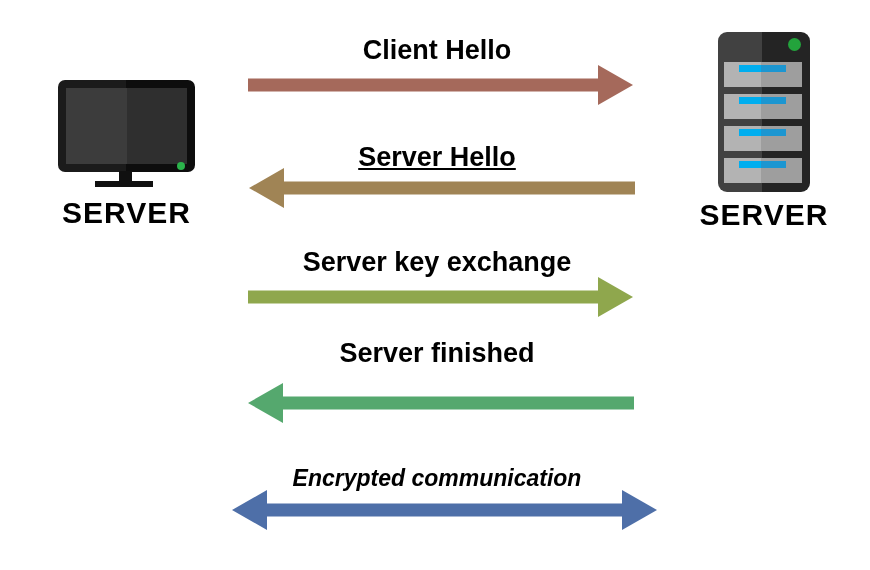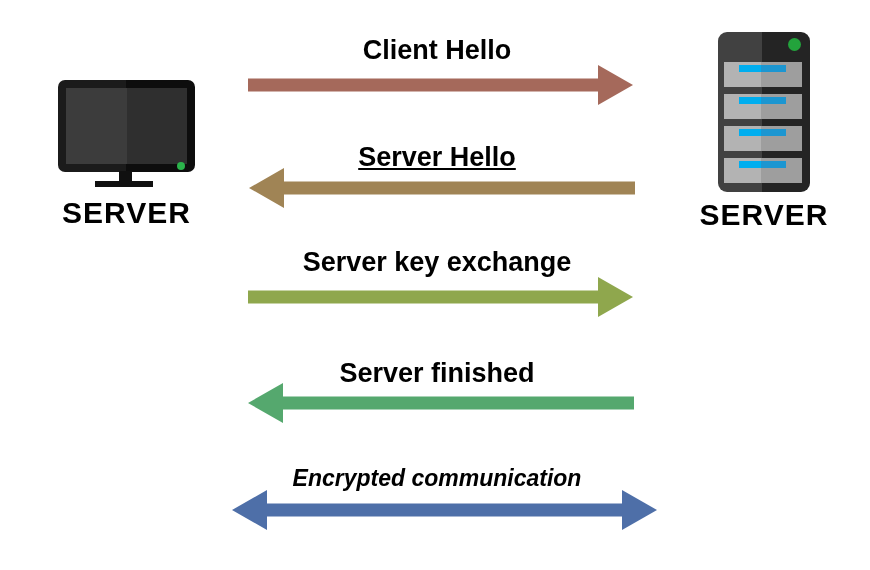--- a/index.html
+++ b/index.html
@@ -5,21 +5,21 @@
   html,body{margin:0;padding:0;background:#fff;}
   .stage{
     position:relative;width:870px;height:570px;background:#ffffff;overflow:hidden;
     font-family:"Liberation Sans","DejaVu Sans",sans-serif;color:#000;
   }
   .label{position:absolute;font-weight:bold;color:#000;white-space:nowrap;line-height:1;}
   .msg{left:227px;width:420px;text-align:center;font-size:27px;}
   .msg-1{top:37px;}
   .msg-2{top:144px;text-decoration:underline;}
   .msg-3{top:249px;}
-  .msg-4{top:360px;}
+  .msg-4{top:340px;}
   .msg-5{top:467px;font-size:23px;font-style:italic;}
   .endpoint-label{font-size:30px;text-align:center;letter-spacing:1px;}
   .client-label{left:48px;top:198px;width:157px;}
   .server-label{left:689px;top:200px;width:150px;}
 
   .arrow{position:absolute;display:block;}
   .a1{left:248px;top:63px;}
   .a2{left:249px;top:166px;}
   .a3{left:248px;top:275px;}
   .a4{left:248px;top:381px;}

